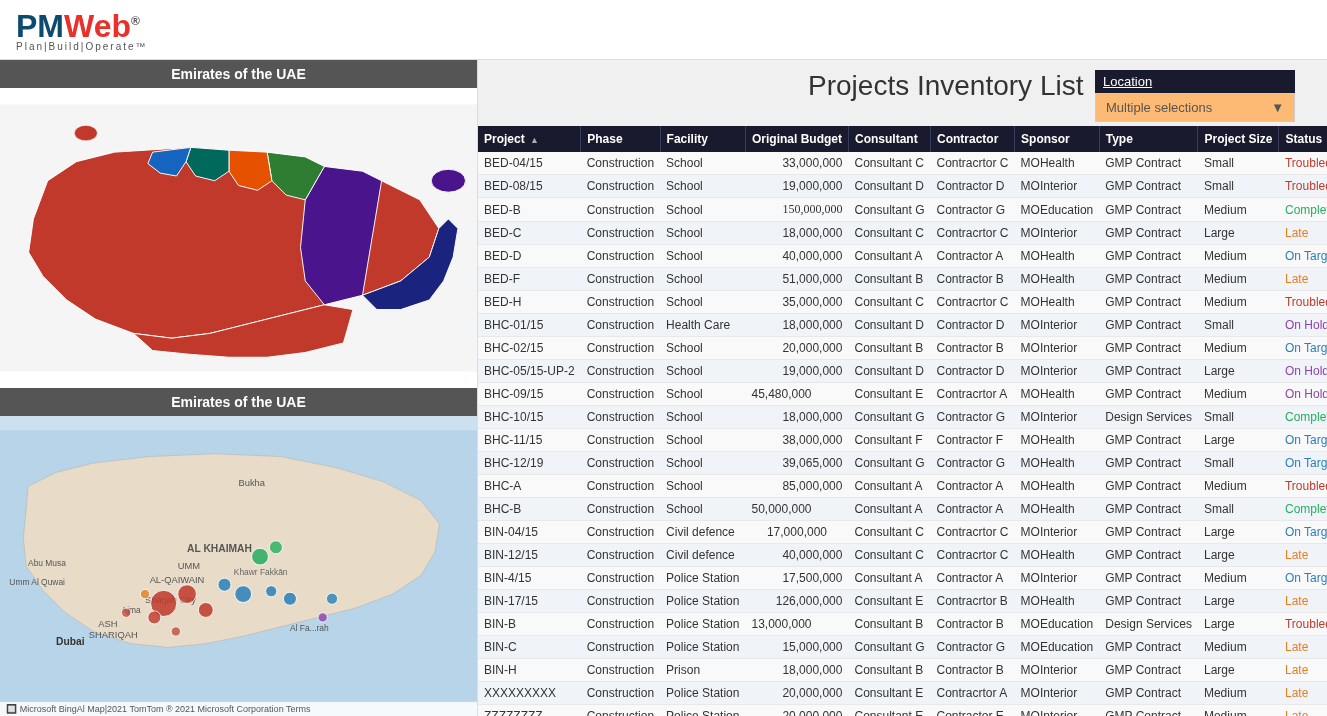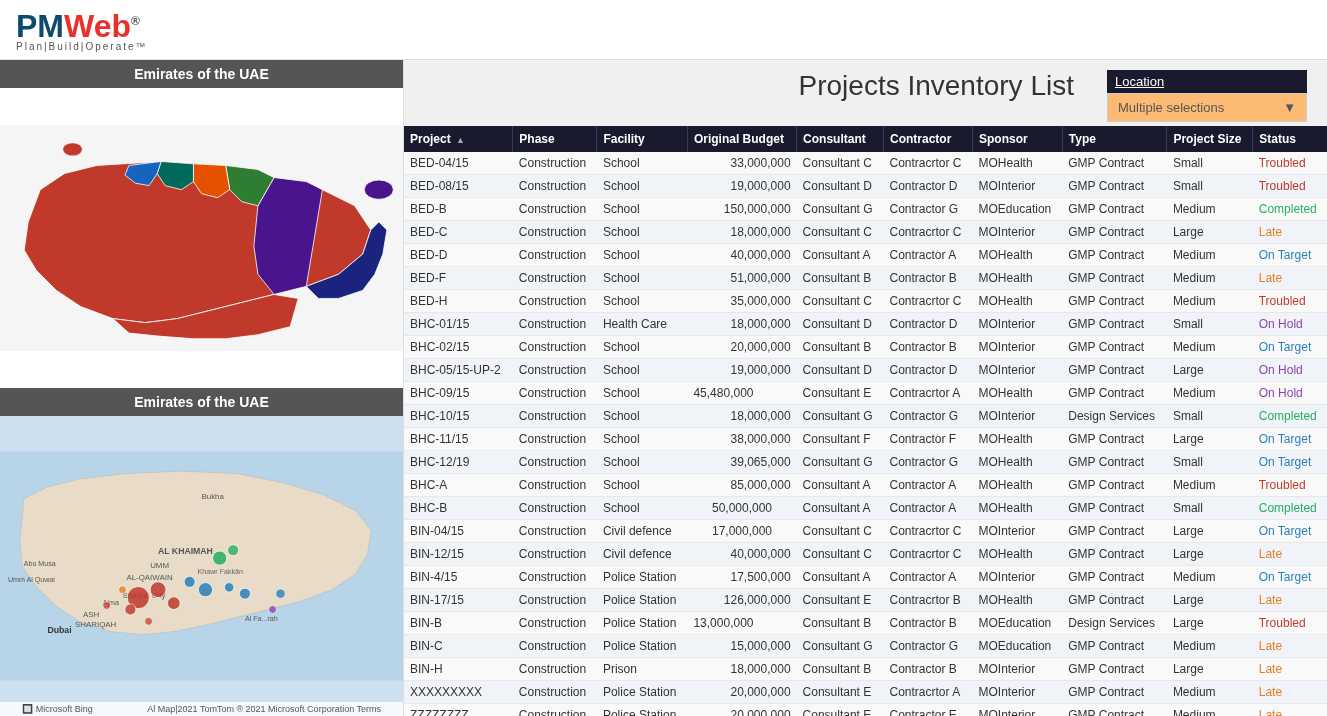--- a/index.html
+++ b/index.html
@@ -9,32 +9,32 @@
     .header { display: flex; align-items: center; padding: 8px 16px; background: #fff; border-bottom: 1px solid #ddd; height: 60px; }
     .logo-area { display: flex; flex-direction: column; }
     .logo-text { font-size: 32px; font-weight: bold; color: #222; }
     .logo-text span { color: #0c4a6e; }
     .logo-sub { font-size: 10px; color: #555; letter-spacing: 2px; margin-top: -4px; }
 
     
     .main { display: flex; flex: 1; overflow: hidden; }
 
     
-    .left-panel { width: 404px; flex-shrink: 0; display: flex; flex-direction: column; background: #fff; border-right: 1px solid #ddd; overflow: hidden; }
+    .left-panel { width: 478px; flex-shrink: 0; display: flex; flex-direction: column; background: #fff; border-right: 1px solid #ddd; overflow: hidden; }
     .map-header { background: #555; color: #fff; text-align: center; font-size: 14px; font-weight: bold; padding: 6px 0; }
 
     .uae-map-top { height: 300px; background: #fff; position: relative; overflow: hidden; display: flex; align-items: center; justify-content: center; }
     .uae-map-bottom { flex: 1; background: #cce0f0; position: relative; overflow: hidden; }
 
     .bottom-map-header { background: #555; color: #fff; text-align: center; font-size: 14px; font-weight: bold; padding: 6px 0; }
 
     
     .right-panel { flex: 1; display: flex; flex-direction: column; overflow: hidden; padding: 0; }
 
-    .right-header { padding: 10px 20px 4px 20px; display: flex; justify-content: space-between; align-items: flex-start; }
+    .right-header { padding: 10px 32px 4px 20px; display: flex; justify-content: space-between; align-items: flex-start; }
     .page-title { font-size: 28px; font-weight: 300; color: #333; text-align: center; flex: 1; }
 
     .location-filter { display: flex; flex-direction: column; min-width: 200px; }
     .location-label { background: #1a1a2e; color: #fff; font-size: 13px; padding: 4px 8px; text-decoration: underline; }
     .location-select { display: flex; align-items: center; justify-content: space-between; border: 1px solid #ccc; padding: 6px 10px; font-size: 13px; color: #555; cursor: pointer; background: #fdba74; }
 
     
     .table-container { flex: 1; overflow-y: auto; overflow-x: hidden; margin: 0 0 0 0; }
     table { width: 100%; border-collapse: collapse; font-size: 12px; }
     thead tr { background: #1a1a2e; color: #fff; }
@@ -45,21 +45,21 @@
     tbody tr:nth-child(odd) { background: #f9f9f9; }
     tbody tr:nth-child(even) { background: #f0f4f8; }
     tbody td { padding: 4px 6px; border-bottom: 1px solid #e8e8e8; white-space: nowrap; color: #333; }
 
     .status-troubled { color: #c0392b; }
     .status-completed { color: #27ae60; }
     .status-late { color: #e67e22; }
     .status-ontarget { color: #2980b9; }
     .status-onhold { color: #8e44ad; }
 
-    .bing-footer { position: absolute; bottom: 0; left: 0; right: 0; background: rgba(255,255,255,0.8); font-size: 9px; color: #555; padding: 2px 22px; display: flex; justify-content: space-between; }
+    .bing-footer { position: absolute; bottom: 0; left: 0; right: 0; background: rgba(255,255,255,0.8); font-size: 9px; color: #555; padding: 2px 6px; display: flex; }
 
     
     .table-container::-webkit-scrollbar { width: 8px; }
     .table-container::-webkit-scrollbar-track { background: #f1f1f1; }
     .table-container::-webkit-scrollbar-thumb { background: #bbb; border-radius: 4px; }
   </style>
 </head>
 <body>
 
 <div class="header">
@@ -208,21 +208,21 @@
               <td>Contractor D</td>
               <td>MOInterior</td>
               <td>GMP Contract</td>
               <td>Small</td>
               <td class="status-troubled">Troubled</td>
             </tr>
             <tr>
               <td>BED-B</td>
               <td>Construction</td>
               <td>School</td>
-              <td style="text-align: right;">150,000,000</td>
+              <td style="text-align: right; font-family: Liberation Serif, serif;">150,000,000</td>
               <td>Consultant G</td>
               <td>Contractor G</td>
               <td>MOEducation</td>
               <td>GMP Contract</td>
               <td>Medium</td>
               <td class="status-completed">Completed</td>
             </tr>
             <tr>
               <td>BED-C</td>
               <td>Construction</td>
@@ -364,21 +364,21 @@
               <td>Contractor A</td>
               <td>MOHealth</td>
               <td>GMP Contract</td>
               <td>Medium</td>
               <td class="status-troubled">Troubled</td>
             </tr>
             <tr>
               <td>BHC-B</td>
               <td>Construction</td>
               <td>School</td>
-              <td style="text-align: center;">50,000,000</td>
+              <td style="text-align: left;">50,000,000</td>
               <td>Consultant A</td>
               <td>Contractor A</td>
               <td>MOHealth</td>
               <td>GMP Contract</td>
               <td>Small</td>
               <td class="status-completed">Completed</td>
             </tr>
             <tr>
               <td>BIN-04/15</td>
               <td>Construction</td>

